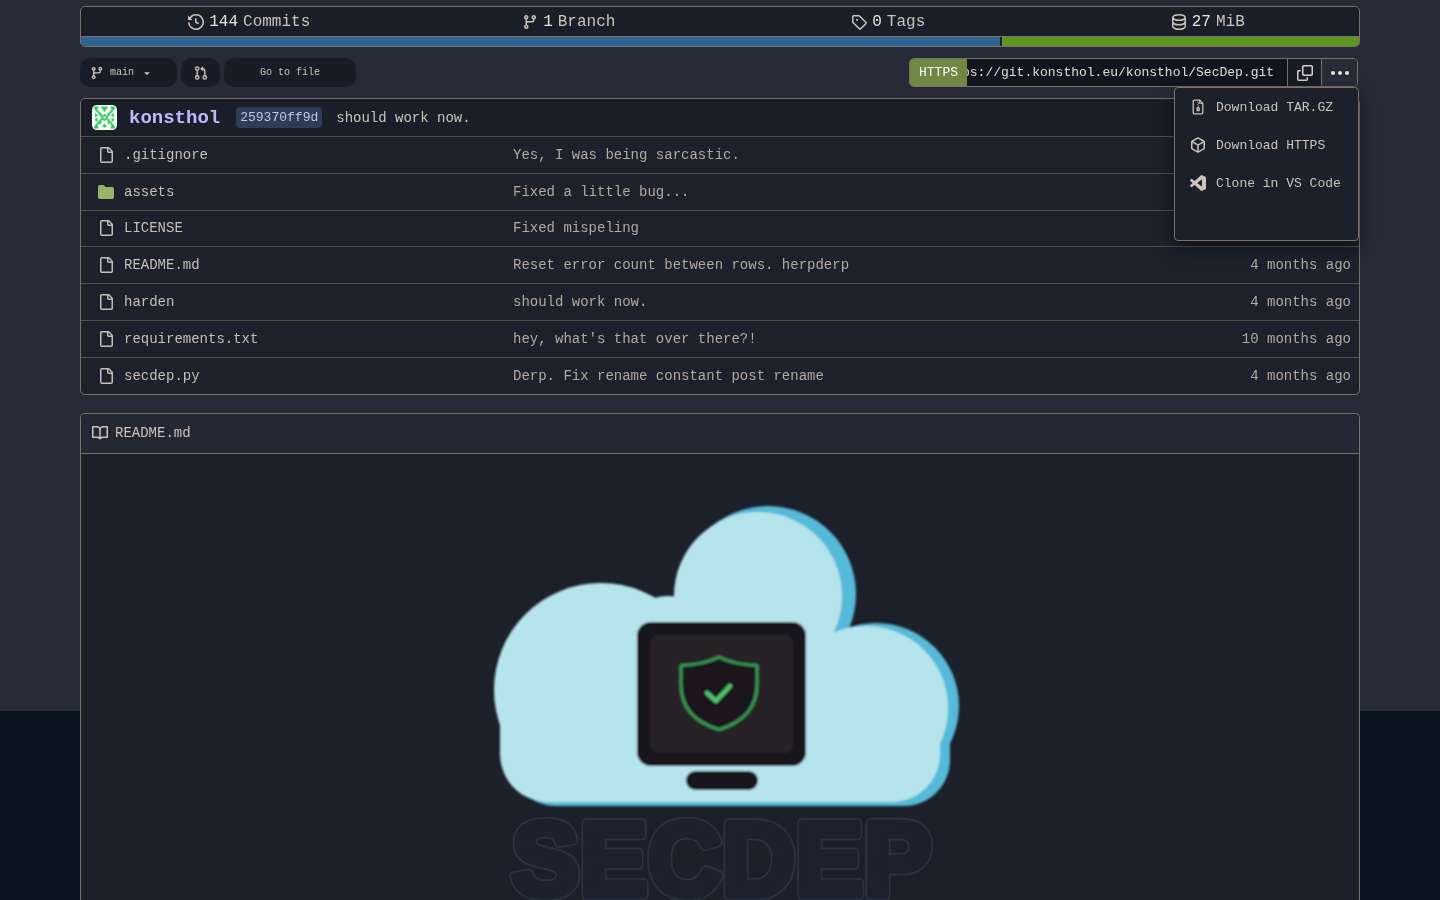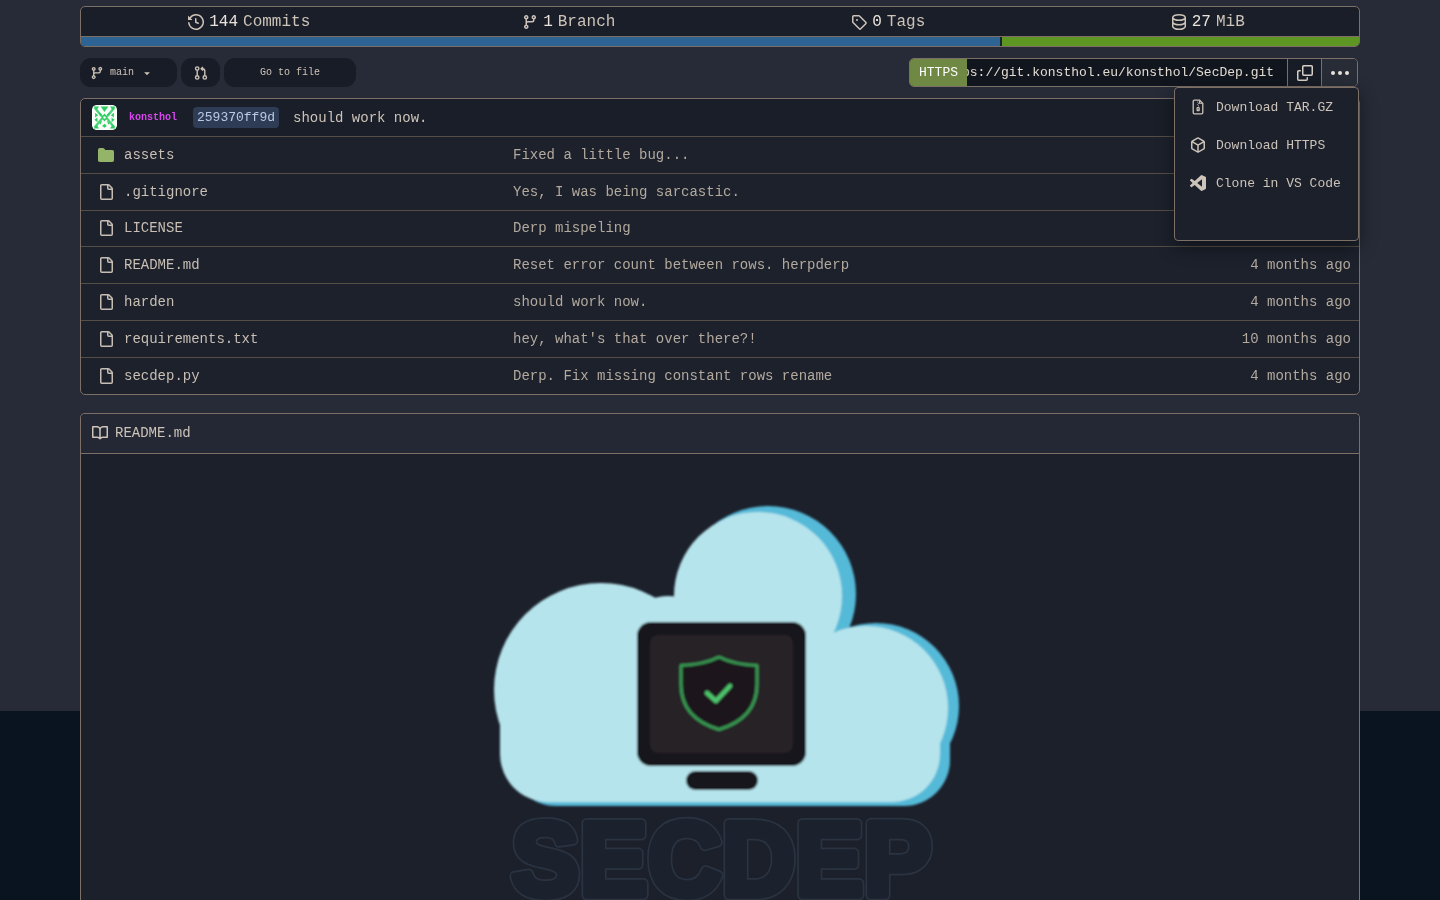--- a/index.html
+++ b/index.html
@@ -44,21 +44,21 @@
   #cloneurl{flex:1;background:#11151e;color:#e3dcd2;font-size:13px;display:flex;align-items:center;overflow:hidden;white-space:nowrap;}
   #cloneurl span{margin-left:-5px;}
   #btn-copy{width:34px;background:var(--btn);border-left:1px solid var(--border);display:flex;align-items:center;justify-content:center;}
   #btn-kebab{width:36px;background:#272c37;border-left:1px solid var(--border);display:flex;align-items:center;justify-content:center;gap:3px;}
   #btn-kebab i{width:4px;height:4px;border-radius:50%;background:#e9e2d9;}
 
   
   #table{margin-top:11px;border:1px solid var(--border);border-radius:5px;background:var(--panel);}
   #commitrow{height:37px;background:var(--panel-dark);display:flex;align-items:center;border-radius:5px 5px 0 0;}
   #commitrow .avatar{width:25px;height:25px;border-radius:4px;margin-left:11px;}
-  #commitrow .uname{font-weight:bold;font-size:10px;color:#d946ef;margin-left:12px;}
+  #commitrow .uname{font-weight:bold;font-size:19px;color:#c4b5fd;margin-left:12px;}
   #commitrow .sha{background:#2e3c55;color:#bac9e6;font-size:13px;border-radius:4px;padding:3px 4px;margin-left:16px;}
   #commitrow .cmsg{font-size:14px;color:var(--text);margin-left:14px;}
   .frow{height:36.8px;border-top:1px solid var(--row-border);display:flex;align-items:center;position:relative;font-size:14px;}
   .frow .fic{width:16px;margin-left:17px;display:flex;}
   .frow .fname{margin-left:10px;color:#c9bfb4;}
   .frow .fmsg{position:absolute;left:432px;color:var(--text-dim);}
   .frow .fdate{margin-left:auto;margin-right:8px;color:var(--text-dim);}
 
   
   #readme{margin-top:18px;border:1px solid var(--border);border-radius:5px 5px 0 0;border-bottom:none;background:#1b202b;height:600px;}
@@ -182,46 +182,46 @@
           <path d="M2 28 L6 28 L14 18 L12 16 Z" opacity="0.85"></path>
           <path d="M30 28 L26 28 L18 18 L20 16 Z" opacity="0.85"></path>
         </g>
       </svg>
       <span class="uname">konsthol</span>
       <span class="sha">259370ff9d</span>
       <span class="cmsg">should work now.</span>
     </div>
     <div class="frow">
       <span class="fic">
+          <svg width="16" height="16" viewBox="0 0 16 16" fill="#c6bdb4">
+            <path d="M2 1.75C2 .784 2.784 0 3.75 0h6.586c.464 0 .909.184 1.237.513l2.914 2.914c.329.328.513.773.513 1.237v9.586A1.75 1.75 0 0 1 13.25 16h-9.5A1.75 1.75 0 0 1 2 14.25Zm1.75-.25a.25.25 0 0 0-.25.25v12.5c0 .138.112.25.25.25h9.5a.25.25 0 0 0 .25-.25V6h-2.75A1.75 1.75 0 0 1 9 4.25V1.5Zm6.75.062V4.25c0 .138.112.25.25.25h2.688l-.011-.013-2.914-2.914Z"></path>
+          </svg>
+        </span>
+      <span class="fname">.gitignore</span>
+      <span class="fmsg">Yes, I was being sarcastic.</span>
+      <span class="fdate"></span>
+    </div>
+    <div class="frow">
+      <span class="fic">
           <svg width="16" height="16" viewBox="0 0 16 16" fill="#94b469">
             <path d="M1.75 1A1.75 1.75 0 0 0 0 2.75v10.5C0 14.216.784 15 1.75 15h12.5A1.75 1.75 0 0 0 16 13.25v-8.5A1.75 1.75 0 0 0 14.25 3H7.5a.25.25 0 0 1-.2-.1l-.9-1.2C6.07 1.26 5.55 1 5 1Z"></path>
           </svg>
         </span>
       <span class="fname">assets</span>
       <span class="fmsg">Fixed a little bug...</span>
       <span class="fdate"></span>
     </div>
     <div class="frow">
       <span class="fic">
           <svg width="16" height="16" viewBox="0 0 16 16" fill="#c6bdb4">
             <path d="M2 1.75C2 .784 2.784 0 3.75 0h6.586c.464 0 .909.184 1.237.513l2.914 2.914c.329.328.513.773.513 1.237v9.586A1.75 1.75 0 0 1 13.25 16h-9.5A1.75 1.75 0 0 1 2 14.25Zm1.75-.25a.25.25 0 0 0-.25.25v12.5c0 .138.112.25.25.25h9.5a.25.25 0 0 0 .25-.25V6h-2.75A1.75 1.75 0 0 1 9 4.25V1.5Zm6.75.062V4.25c0 .138.112.25.25.25h2.688l-.011-.013-2.914-2.914Z"></path>
           </svg>
         </span>
-      <span class="fname">.gitignore</span>
-      <span class="fmsg">Yes, I was being sarcastic.</span>
-      <span class="fdate"></span>
-    </div>
-    <div class="frow">
-      <span class="fic">
-          <svg width="16" height="16" viewBox="0 0 16 16" fill="#c6bdb4">
-            <path d="M2 1.75C2 .784 2.784 0 3.75 0h6.586c.464 0 .909.184 1.237.513l2.914 2.914c.329.328.513.773.513 1.237v9.586A1.75 1.75 0 0 1 13.25 16h-9.5A1.75 1.75 0 0 1 2 14.25Zm1.75-.25a.25.25 0 0 0-.25.25v12.5c0 .138.112.25.25.25h9.5a.25.25 0 0 0 .25-.25V6h-2.75A1.75 1.75 0 0 1 9 4.25V1.5Zm6.75.062V4.25c0 .138.112.25.25.25h2.688l-.011-.013-2.914-2.914Z"></path>
-          </svg>
-        </span>
       <span class="fname">LICENSE</span>
-      <span class="fmsg">Derp mispeling</span>
+      <span class="fmsg">Fixed mispeling</span>
       <span class="fdate"></span>
     </div>
     <div class="frow">
       <span class="fic">
           <svg width="16" height="16" viewBox="0 0 16 16" fill="#c6bdb4">
             <path d="M2 1.75C2 .784 2.784 0 3.75 0h6.586c.464 0 .909.184 1.237.513l2.914 2.914c.329.328.513.773.513 1.237v9.586A1.75 1.75 0 0 1 13.25 16h-9.5A1.75 1.75 0 0 1 2 14.25Zm1.75-.25a.25.25 0 0 0-.25.25v12.5c0 .138.112.25.25.25h9.5a.25.25 0 0 0 .25-.25V6h-2.75A1.75 1.75 0 0 1 9 4.25V1.5Zm6.75.062V4.25c0 .138.112.25.25.25h2.688l-.011-.013-2.914-2.914Z"></path>
           </svg>
         </span>
       <span class="fname">README.md</span>
       <span class="fmsg">Reset error count between rows. herpderp</span>
@@ -247,21 +247,21 @@
       <span class="fmsg">hey, what's that over there?!</span>
       <span class="fdate">10 months ago</span>
     </div>
     <div class="frow">
       <span class="fic">
           <svg width="16" height="16" viewBox="0 0 16 16" fill="#c6bdb4">
             <path d="M2 1.75C2 .784 2.784 0 3.75 0h6.586c.464 0 .909.184 1.237.513l2.914 2.914c.329.328.513.773.513 1.237v9.586A1.75 1.75 0 0 1 13.25 16h-9.5A1.75 1.75 0 0 1 2 14.25Zm1.75-.25a.25.25 0 0 0-.25.25v12.5c0 .138.112.25.25.25h9.5a.25.25 0 0 0 .25-.25V6h-2.75A1.75 1.75 0 0 1 9 4.25V1.5Zm6.75.062V4.25c0 .138.112.25.25.25h2.688l-.011-.013-2.914-2.914Z"></path>
           </svg>
         </span>
       <span class="fname">secdep.py</span>
-      <span class="fmsg">Derp. Fix missing constant rows rename</span>
+      <span class="fmsg">Derp. Fix rename constant post rename</span>
       <span class="fdate">4 months ago</span>
     </div>
   </div>
 
   <div id="readme">
     <div class="rhead">
       <svg width="16" height="16" viewBox="0 0 16 16" fill="#cdc3b8">
           <path d="M0 1.75A.75.75 0 0 1 .75 1h4.253c1.227 0 2.317.59 3 1.501A3.743 3.743 0 0 1 11.006 1h4.245a.75.75 0 0 1 .75.75v10.5a.75.75 0 0 1-.75.75h-4.507a2.25 2.25 0 0 0-1.591.659l-.622.621a.75.75 0 0 1-1.06 0l-.622-.621A2.25 2.25 0 0 0 5.258 13H.75a.75.75 0 0 1-.75-.75Zm7.251 10.324.004-5.073-.002-2.253A2.25 2.25 0 0 0 5.003 2.5H1.5v9h3.757a3.75 3.75 0 0 1 1.994.574ZM8.755 4.75l-.004 7.322a3.752 3.752 0 0 1 1.992-.572H14.5v-9h-3.495a2.25 2.25 0 0 0-2.25 2.25Z"></path>
         </svg>
       <span>README.md</span>

